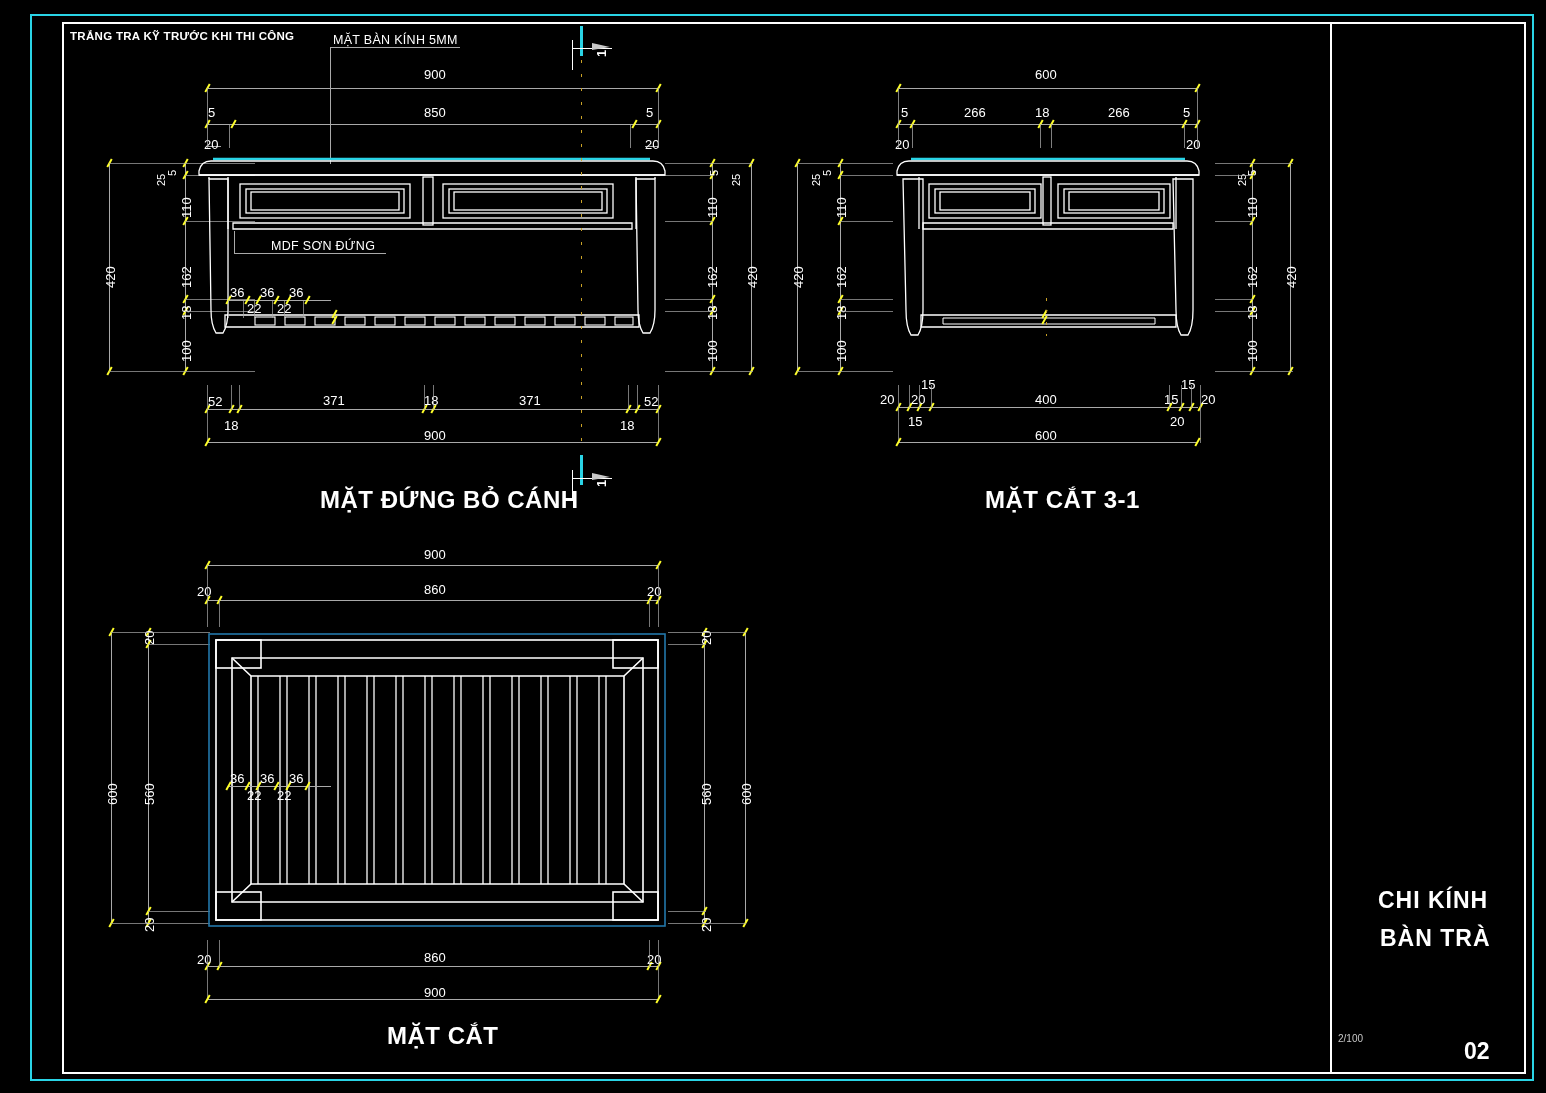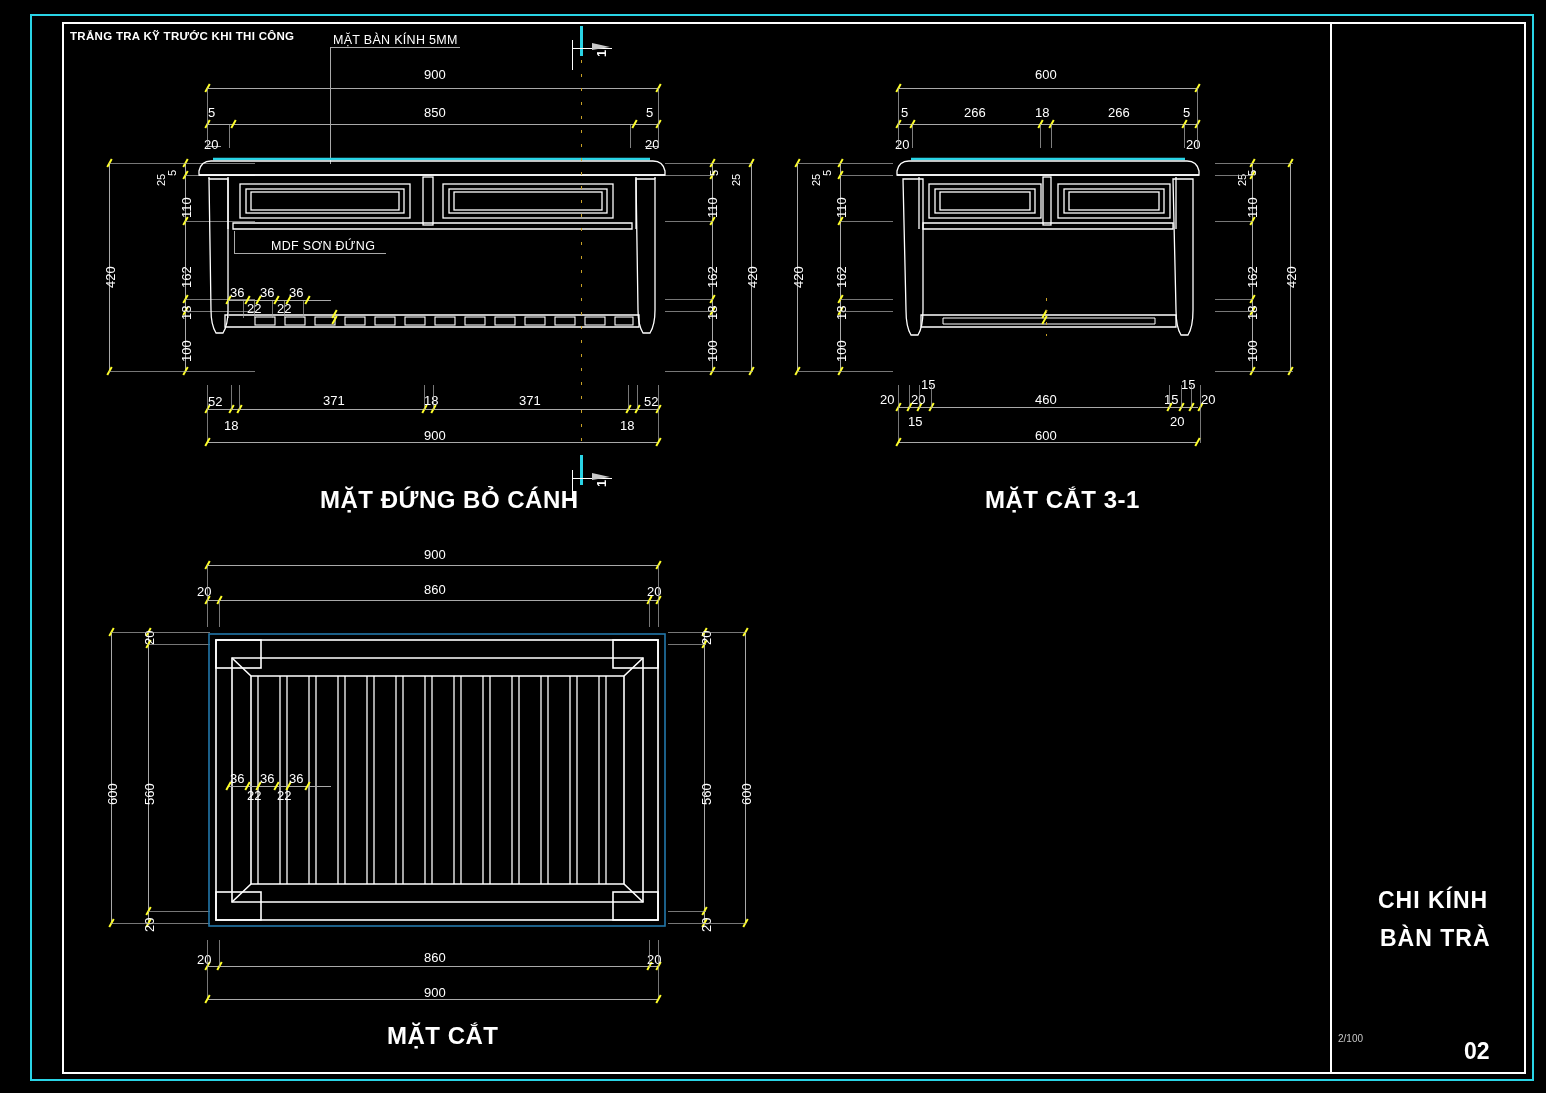--- a/index.html
+++ b/index.html
@@ -374,21 +374,21 @@
     <div class="tick" style="left:905px;top:406px;"></div>
     <div class="tick" style="left:915px;top:406px;"></div>
     <div class="tick" style="left:927px;top:406px;"></div>
     <div class="tick" style="left:1165px;top:406px;"></div>
     <div class="tick" style="left:1177px;top:406px;"></div>
     <div class="tick" style="left:1187px;top:406px;"></div>
     <div class="tick" style="left:1196px;top:406px;"></div>
     <div class="dimtxt" style="left:880px;top:393px;">20</div>
     <div class="dimtxt" style="left:911px;top:393px;">20</div>
     <div class="dimtxt" style="left:921px;top:378px;">15</div>
-    <div class="dimtxt" style="left:1035px;top:393px;">460</div>
+    <div class="dimtxt" style="left:1035px;top:393px;">400</div>
     <div class="dimtxt" style="left:1164px;top:393px;">15</div>
     <div class="dimtxt" style="left:1181px;top:378px;">15</div>
     <div class="dimtxt" style="left:1170px;top:415px;">20</div>
     <div class="dimtxt" style="left:1201px;top:393px;">20</div>
     <div class="dimtxt" style="left:908px;top:415px;">15</div>
 
     <div class="ln" style="left:898px;top:385px;width:1px;height:58px;opacity:.7;"></div>
     <div class="ln" style="left:909px;top:385px;width:1px;height:24px;opacity:.7;"></div>
     <div class="ln" style="left:919px;top:385px;width:1px;height:24px;opacity:.7;"></div>
     <div class="ln" style="left:931px;top:385px;width:1px;height:24px;opacity:.7;"></div>

